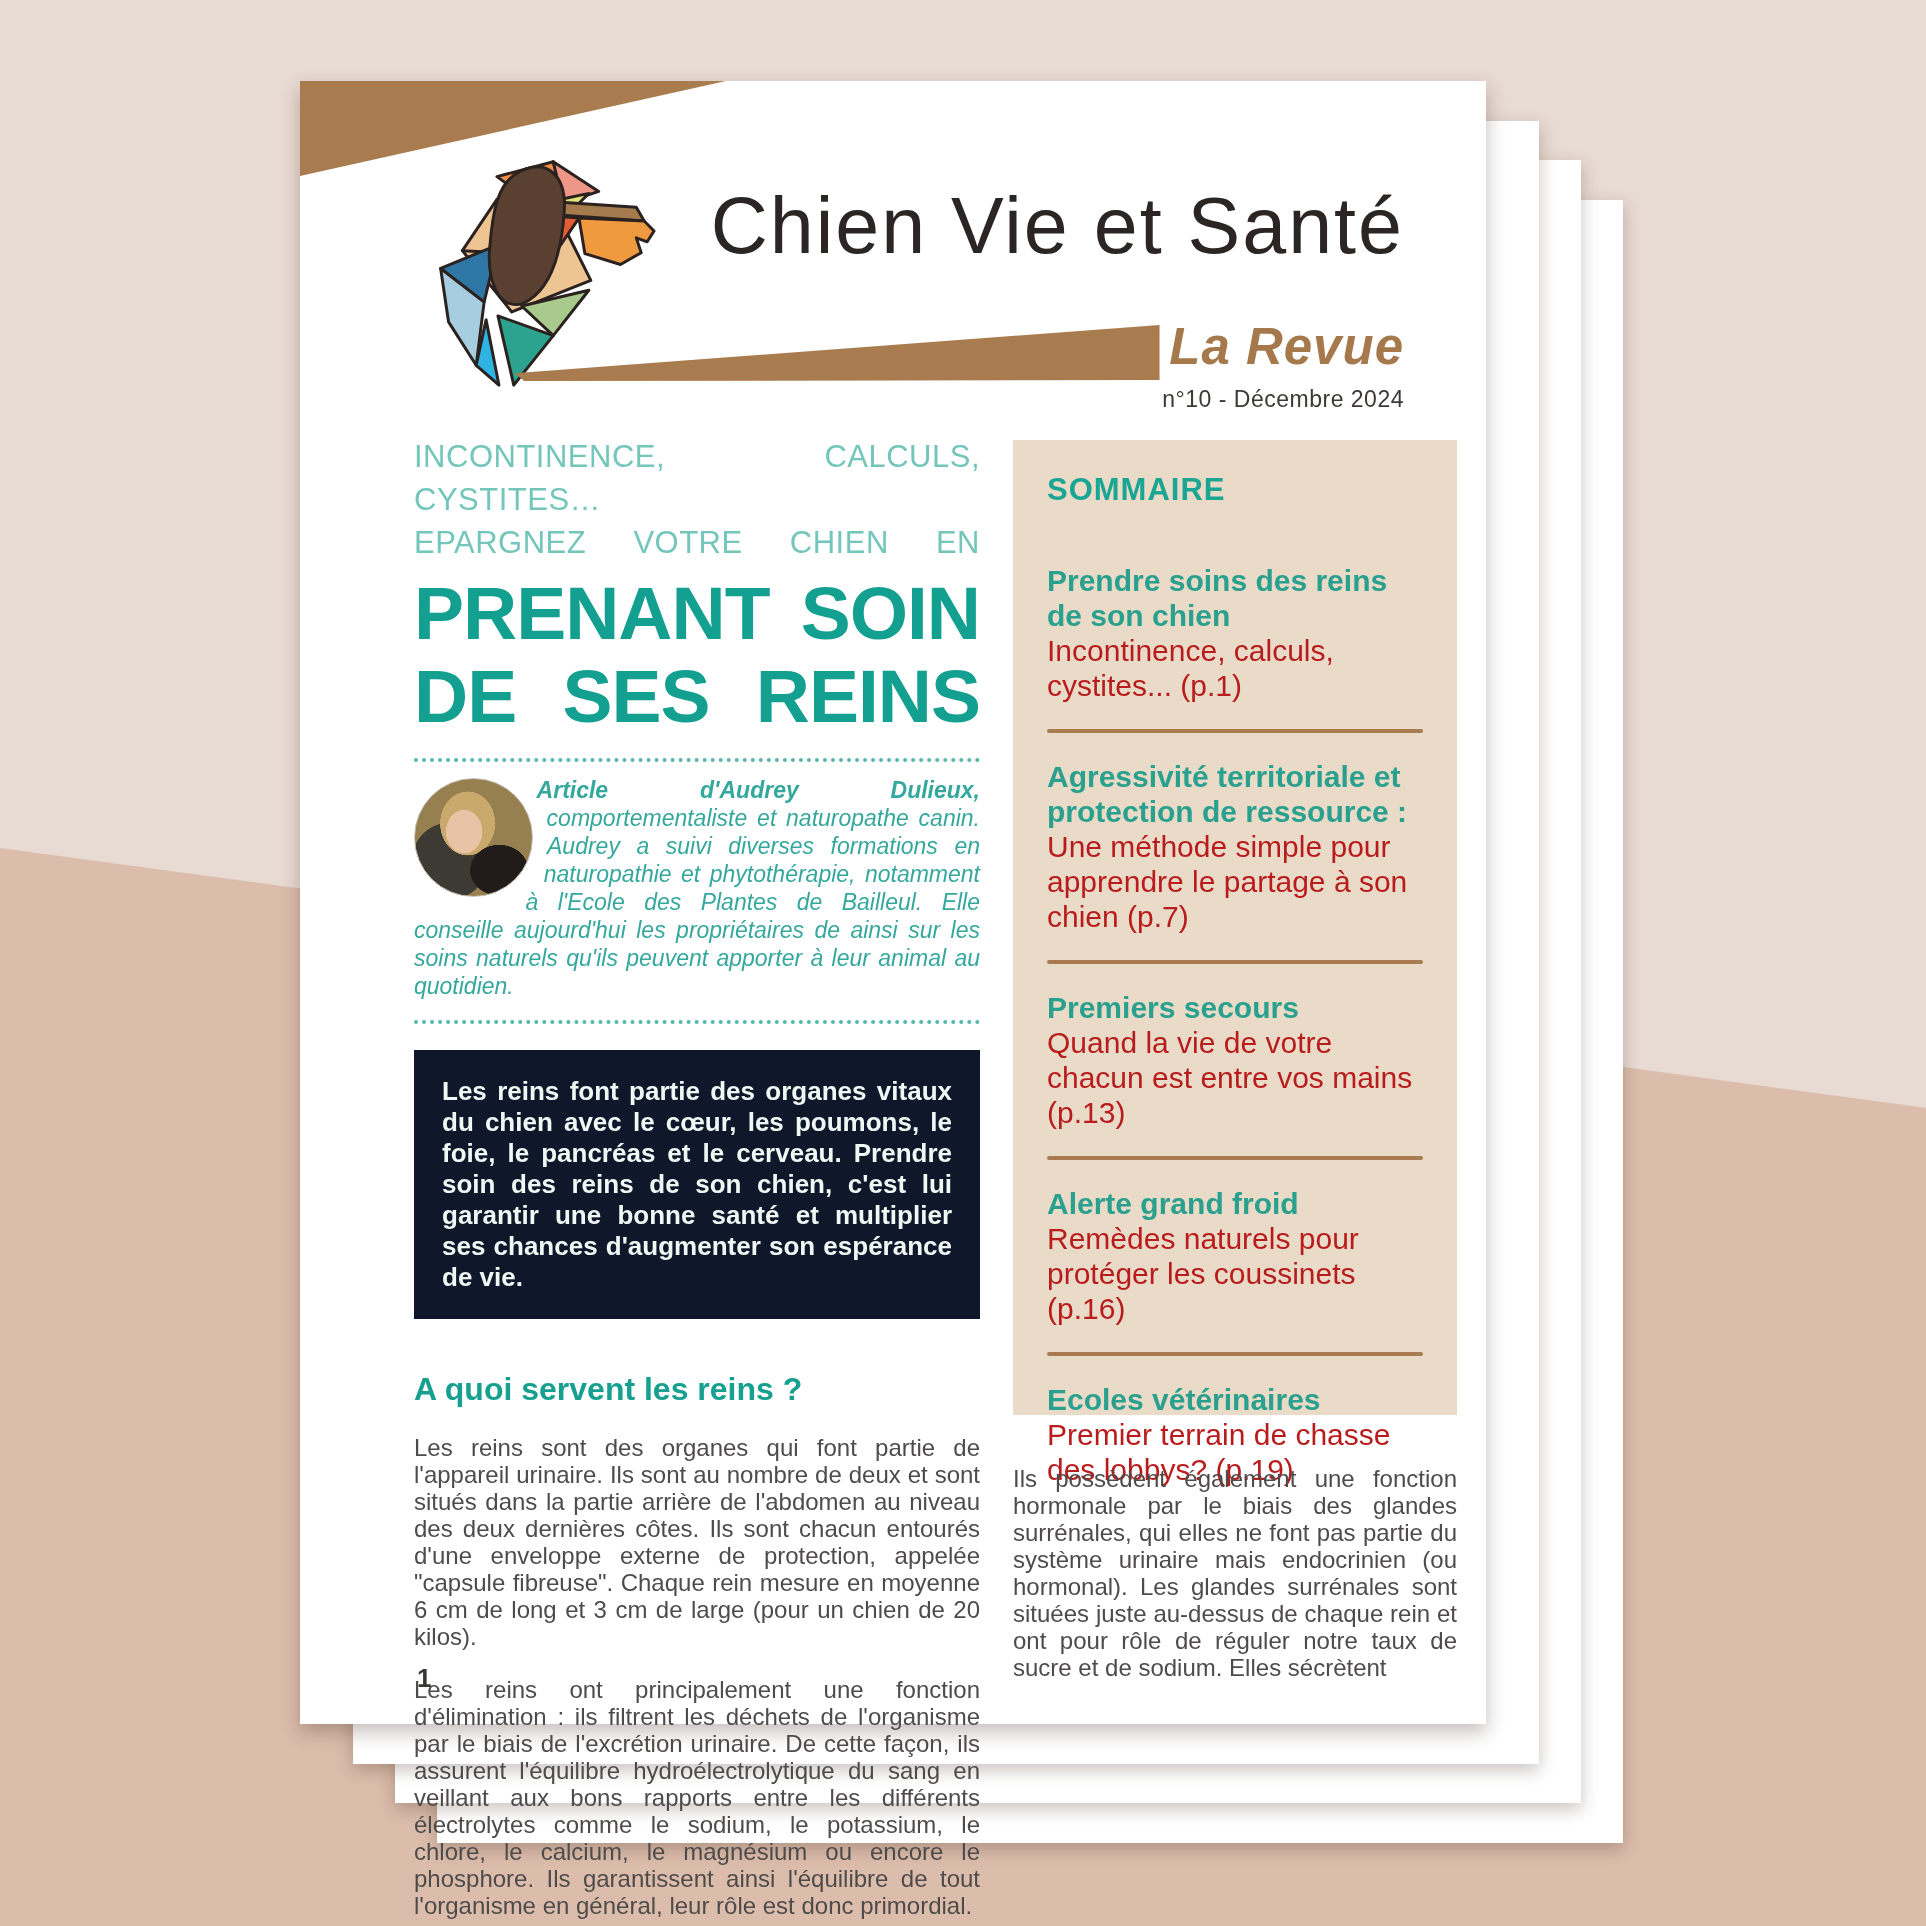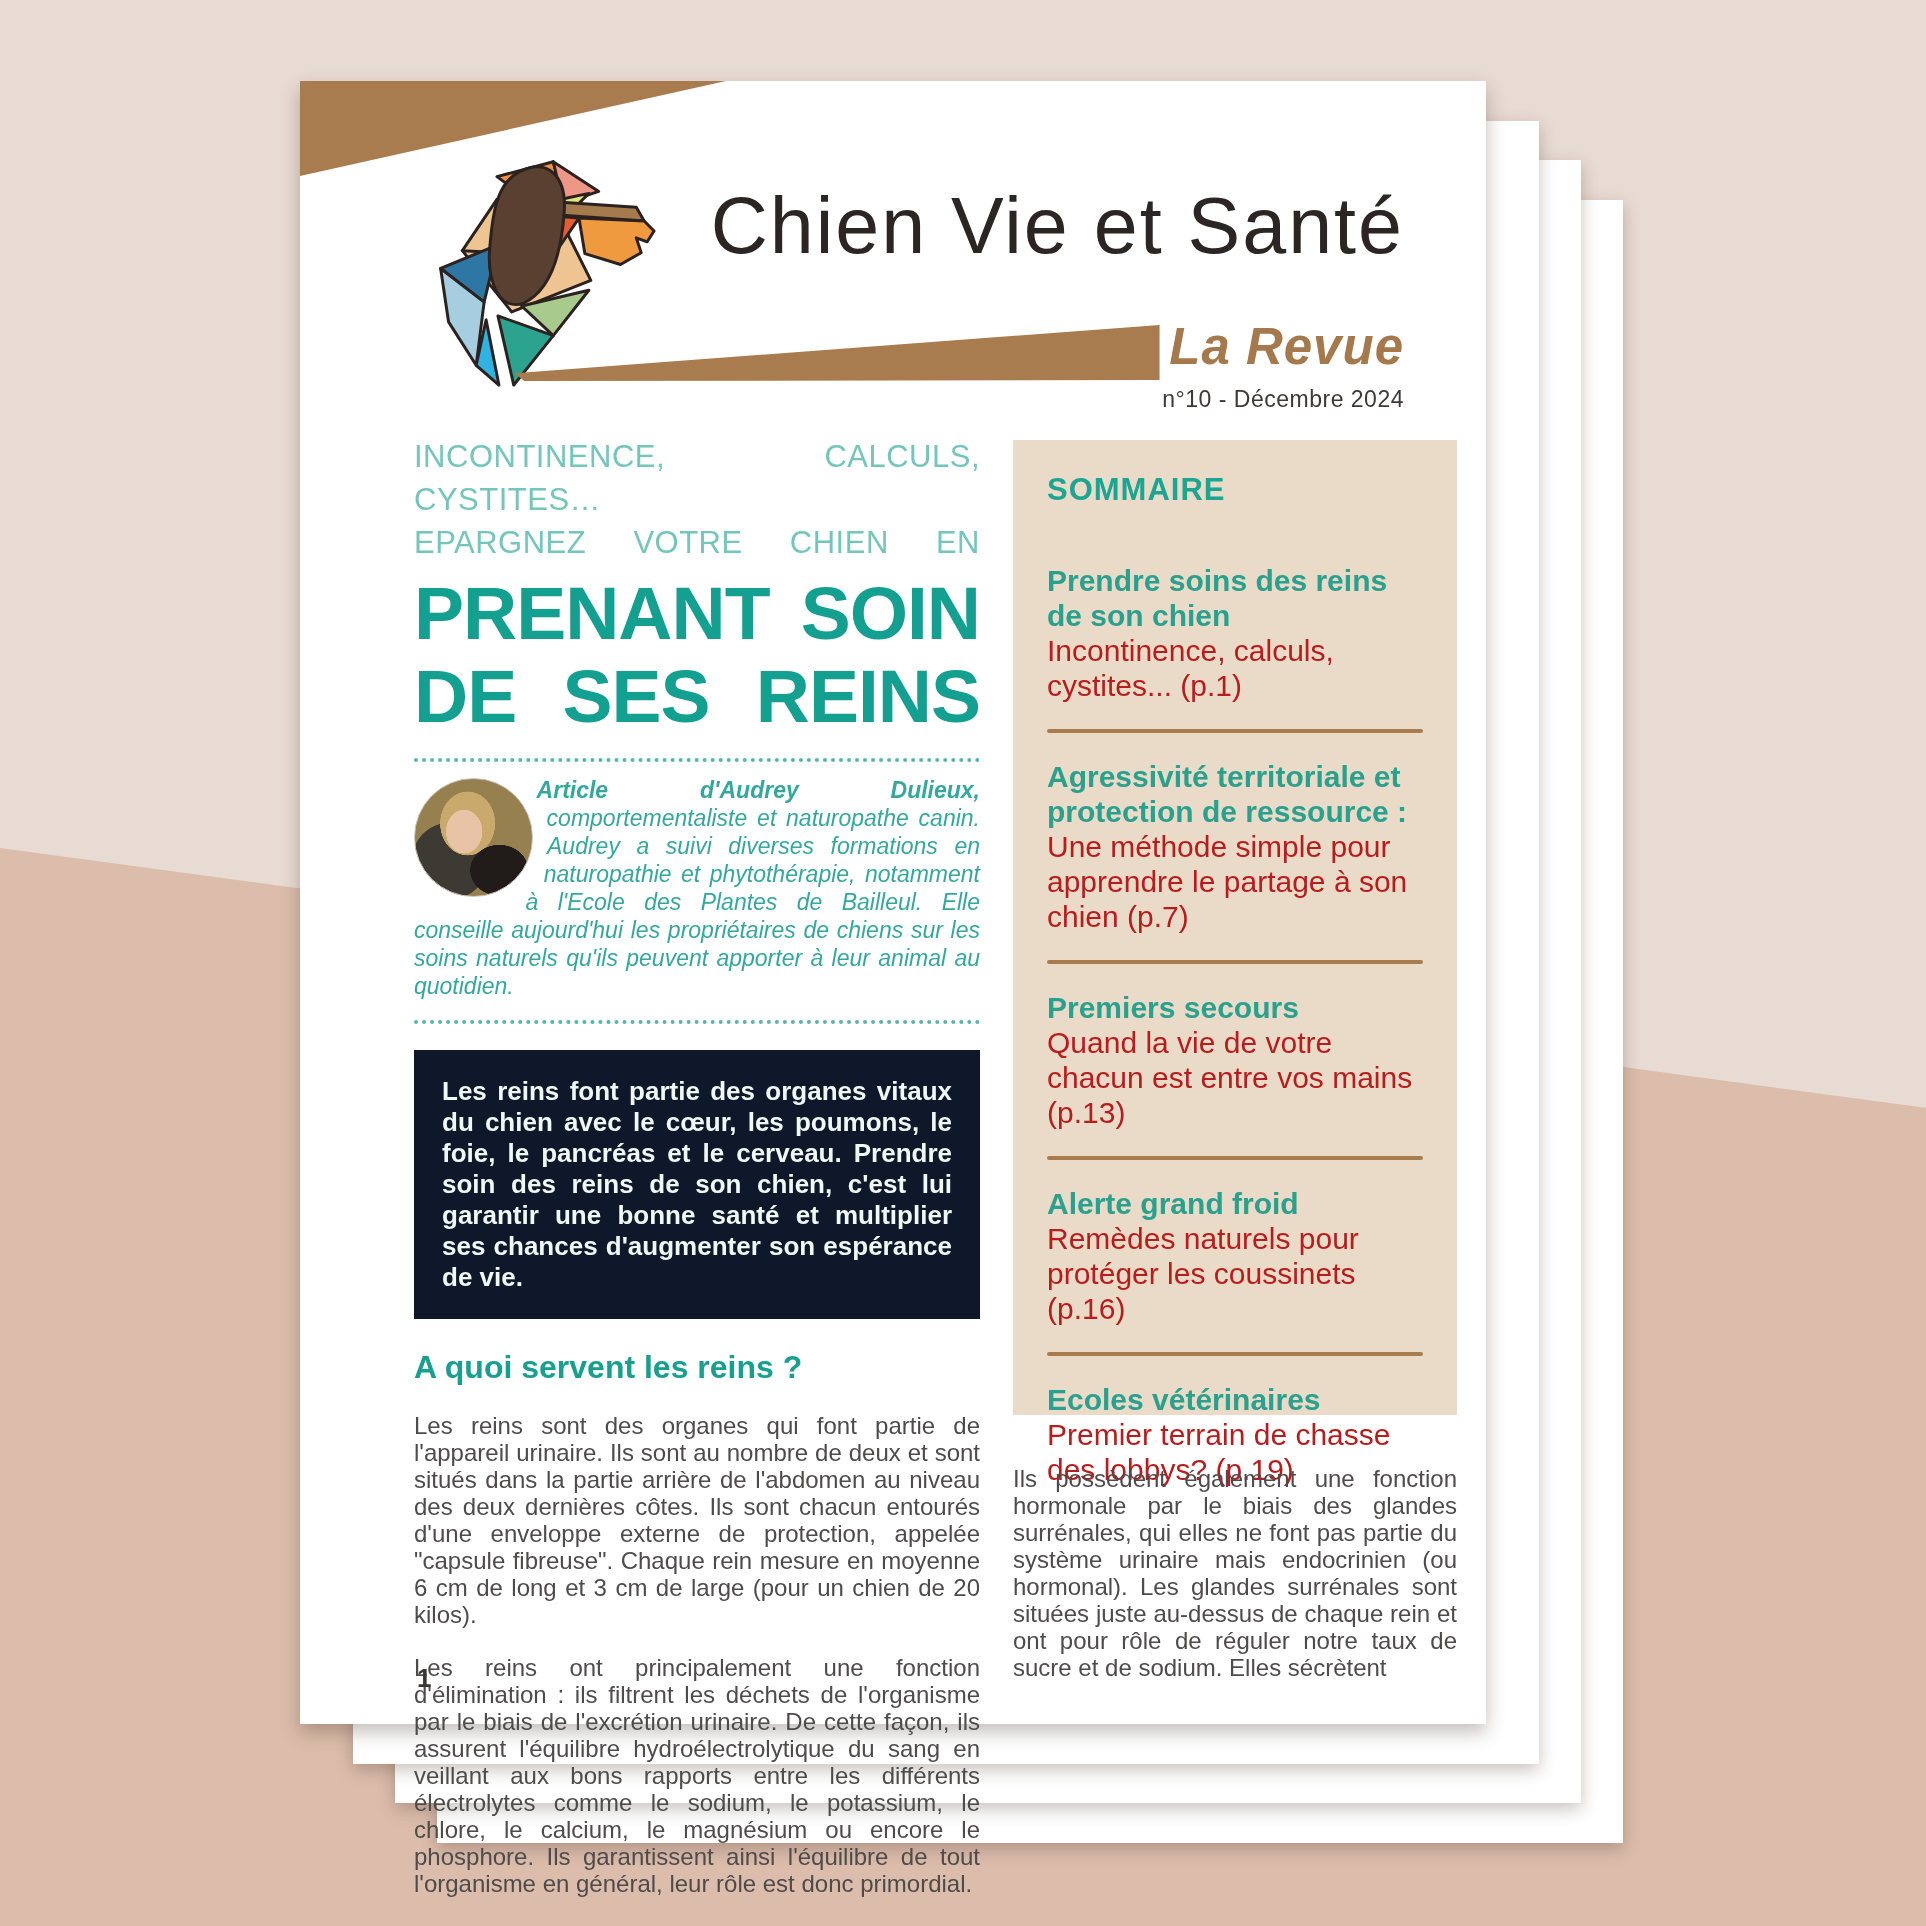--- a/index.html
+++ b/index.html
@@ -64,21 +64,21 @@
       radial-gradient(44px 51px at 45% 38%, #c9a96c 0 62%, rgba(201,169,108,0) 63%),
       radial-gradient(69px 69px at 30% 70%, #3c3a33 0 55%, rgba(60,58,51,0) 56%),
       radial-gradient(100% 100% at 50% 30%, #96804f 0 70%, #6f6744 100%);
   }
   .bio-clear{clear:both;}
   .intro-box{
     margin-top:26px;background:#0f172a;color:#f0f8f5;
     padding:26px 28px;font-size:26px;line-height:31px;font-weight:700;
     text-align:justify;
   }
-  .section-h{margin-top:30px;color:#17a090;font-size:32px;font-weight:700;}
+  .section-h{margin-top:52px;color:#17a090;font-size:32px;font-weight:700;}
   .body-p{margin-top:26px;color:#4e4b4b;font-size:24px;line-height:27px;text-align:justify;}
   .pagenum{position:absolute;left:117px;top:1582px;font-size:26px;font-weight:700;color:#3a3635;}
   
   .colR{position:absolute;left:713px;top:359px;width:444px;}
   .sommaire{
     background:#e9dbc8;padding:32px 34px;box-sizing:border-box;width:444px;height:975px;
   }
   .som-h{color:#1ba693;font-size:31px;font-weight:700;letter-spacing:1px;}
   .som-item{margin-top:0;}
   .som-item .t{color:#2aa08e;font-size:30px;line-height:35px;font-weight:700;}
@@ -140,21 +140,21 @@
     </div>
     <div class="headline">
       <div>PRENANT SOIN</div>
       <div>DE SES REINS</div>
     </div>
 
     <hr class="dotline">
 
     <div class="bio">
       <span class="avatar"></span>
-      <span class="lead">Article d'Audrey Dulieux,</span><span> comportementaliste et naturopathe canin. Audrey a suivi diverses formations en naturopathie et phytothérapie, notamment à l'Ecole des Plantes de Bailleul. Elle conseille aujourd'hui les propriétaires de chiens sur les soins naturels qu'ils peuvent apporter à leur animal au quotidien.</span>
+      <span class="lead">Article d'Audrey Dulieux,</span><span> comportementaliste et naturopathe canin. Audrey a suivi diverses formations en naturopathie et phytothérapie, notamment à l'Ecole des Plantes de Bailleul. Elle conseille aujourd'hui les propriétaires de ainsi sur les soins naturels qu'ils peuvent apporter à leur animal au quotidien.</span>
       <div class="bio-clear"></div>
     </div>
 
     <hr class="dotline">
 
     <div class="intro-box">Les reins font partie des organes vitaux du chien avec le cœur, les poumons, le foie, le pancréas et le cerveau. Prendre soin des reins de son chien, c'est lui garantir une bonne santé et multiplier ses chances d'augmenter son espérance de vie.</div>
 
     <div class="section-h">A quoi servent les reins ?</div>
 
     <div class="body-p">Les reins sont des organes qui font partie de l'appareil urinaire. Ils sont au nombre de deux et sont situés dans la partie arrière de l'abdomen au niveau des deux dernières côtes. Ils sont chacun entourés d'une enveloppe externe de protection, appelée "capsule fibreuse". Chaque rein mesure en moyenne 6 cm de long et 3 cm de large (pour un chien de 20 kilos).</div>

